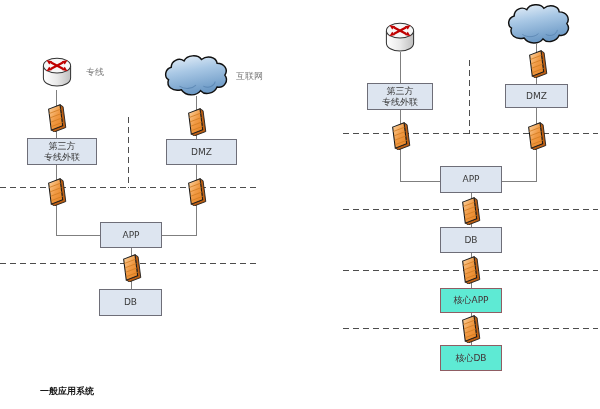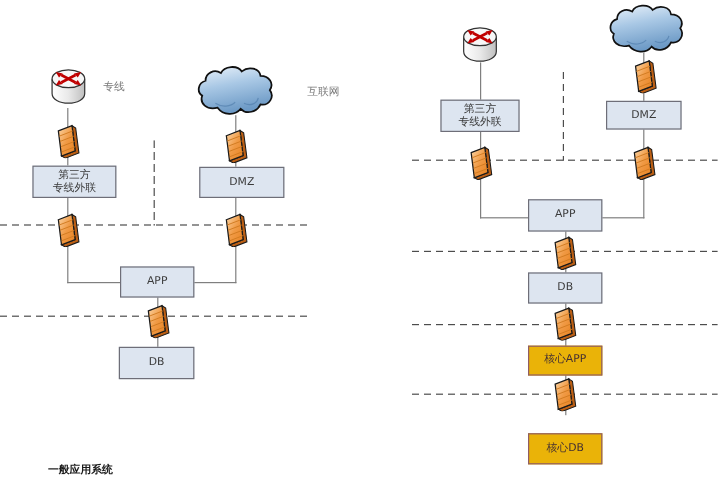--- a/index.html
+++ b/index.html
@@ -1,21 +1,21 @@
 <!DOCTYPE html>
 <html><head>
 <meta charset="utf-8">
 <style>
   html,body{margin:0;padding:0;background:#fff;}
   #canvas{position:relative;width:600px;height:409px;background:#ffffff;overflow:hidden;
           font-family:"DejaVu Sans",sans-serif;}
   .box{position:absolute;background:#dde5f0;border:1px solid #6e6e78;box-sizing:border-box;
        display:flex;flex-direction:column;align-items:center;justify-content:center;
        font-size:9px;color:#3a3a3a;text-align:center;line-height:11px;z-index:3;}
-  .box.core{background:#eab308;border-color:#8f5d63;color:#432f33;}
+  .box.core{background:#5eead4;border-color:#8f5d63;color:#432f33;}
   .vline{position:absolute;width:1px;background:#7f7f7f;z-index:1;}
   .hline{position:absolute;height:1px;background:#7f7f7f;z-index:1;}
   .dash-h{position:absolute;height:1px;z-index:1;
           background:repeating-linear-gradient(90deg,#4d4d4d 0 6px,transparent 6px 10px);}
   .dash-v{position:absolute;width:1px;z-index:1;
           background:repeating-linear-gradient(180deg,#4d4d4d 0 6px,transparent 6px 10px);}
   .fw{position:absolute;width:21px;height:30px;z-index:4;}
   .icon{position:absolute;z-index:2;}
   .lbl{position:absolute;font-size:9px;color:#7a7a7a;z-index:2;white-space:nowrap;text-align:right;}
   .cap{position:absolute;font-size:9px;font-weight:bold;color:#1a1a1a;
@@ -78,21 +78,21 @@
   <div class="dash-h" style="left:0px;top:263px;width:257px;"></div>
   <div class="dash-v" style="left:128px;top:117px;height:71px;"></div>
 
   <svg class="icon" style="left:40px;top:54px;width:34px;height:36px;">
       <use href="#sym-router" xlink:href="#sym-router"></use>
     </svg>
   <div class="lbl" style="left:86px;top:66px;">专线</div>
   <svg class="icon" style="left:163px;top:52px;width:66px;height:48px;">
       <use href="#sym-cloud" xlink:href="#sym-cloud"></use>
     </svg>
-  <div class="lbl" style="left:256px;top:70px;">互联网</div>
+  <div class="lbl" style="left:236px;top:70px;">互联网</div>
 
   <svg class="fw" style="left:46px;top:102px;">
       <use href="#sym-fw" xlink:href="#sym-fw"></use>
     </svg>
   <svg class="fw" style="left:46px;top:176px;">
       <use href="#sym-fw" xlink:href="#sym-fw"></use>
     </svg>
   <svg class="fw" style="left:186px;top:106px;">
       <use href="#sym-fw" xlink:href="#sym-fw"></use>
     </svg>
@@ -169,17 +169,17 @@
   </div>
   <div class="box" style="left:440px;top:166px;width:62px;height:27px;">
     <span>APP</span>
   </div>
   <div class="box" style="left:440px;top:227px;width:62px;height:26px;">
     <span>DB</span>
   </div>
   <div class="box core" style="left:440px;top:288px;width:62px;height:25px;">
     <span>核心APP</span>
   </div>
-  <div class="box core" style="left:440px;top:345px;width:62px;height:26px;margin-top:16px;">
+  <div class="box core" style="left:440px;top:345px;width:62px;height:26px;">
     <span>核心DB</span>
   </div>
 
 </div>
 
 </body></html>

